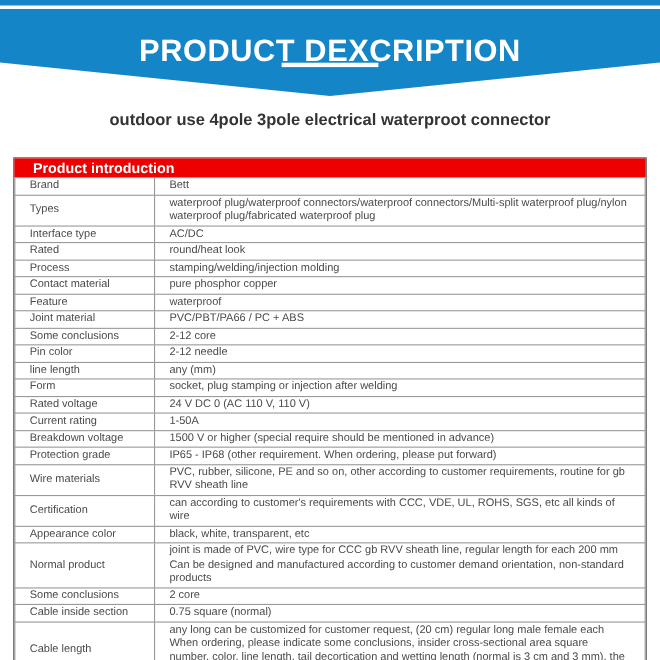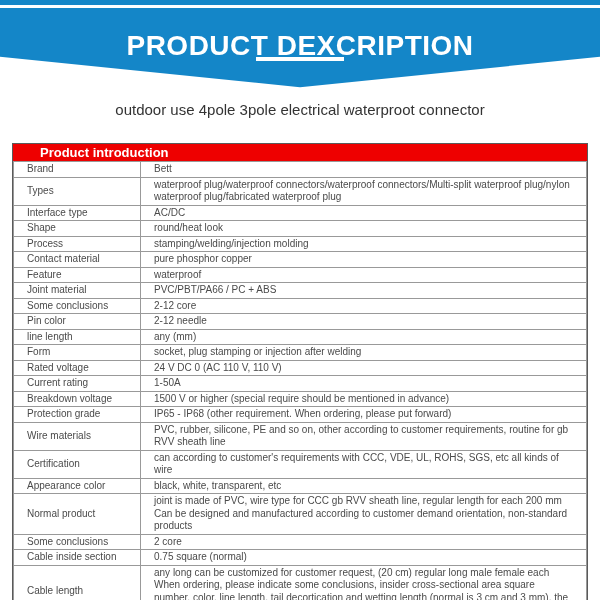--- a/index.html
+++ b/index.html
@@ -44,37 +44,37 @@
     width: 88px; height: 4px;
     background: #ffffff;
   }
 
   .subtitle {
     position: absolute; top: 101px; left: 0;
     width: 600px;
     text-align: center;
     color: #333333;
     font-size: 15px;
-    font-weight: normal;
+    font-weight: bold;
   }
 
   
   .table-wrap {
     position: absolute; top: 143px; left: 12px;
     width: 574px;
     border: 1px solid #5a5a5a;
   }
   .table-header-bar {
     height: 17px;
     background: #ee0000;
     color: #ffffff;
     font-size: 13px;
     font-weight: bold;
     line-height: 17px;
-    padding-left: 27px;
+    padding-left: 17px;
   }
   table.product-table {
     width: 100%;
     border-collapse: collapse;
     table-layout: fixed;
   }
   table.product-table td {
     border: 1px solid #999999;
     font-size: 10px;
     line-height: 12.5px;
@@ -109,21 +109,21 @@
           </tr>
           <tr>
             <td class="label-cell">Types</td>
             <td class="value-cell">waterproof plug/waterproof connectors/waterproof connectors/Multi-split waterproof plug/nylon waterproof plug/fabricated waterproof plug</td>
           </tr>
           <tr>
             <td class="label-cell">Interface type</td>
             <td class="value-cell">AC/DC</td>
           </tr>
           <tr>
-            <td class="label-cell">Shape</td>
+            <td class="label-cell">Rated</td>
             <td class="value-cell">round/heat look</td>
           </tr>
           <tr>
             <td class="label-cell">Process</td>
             <td class="value-cell">stamping/welding/injection molding</td>
           </tr>
           <tr>
             <td class="label-cell">Contact material</td>
             <td class="value-cell">pure phosphor copper</td>
           </tr>

